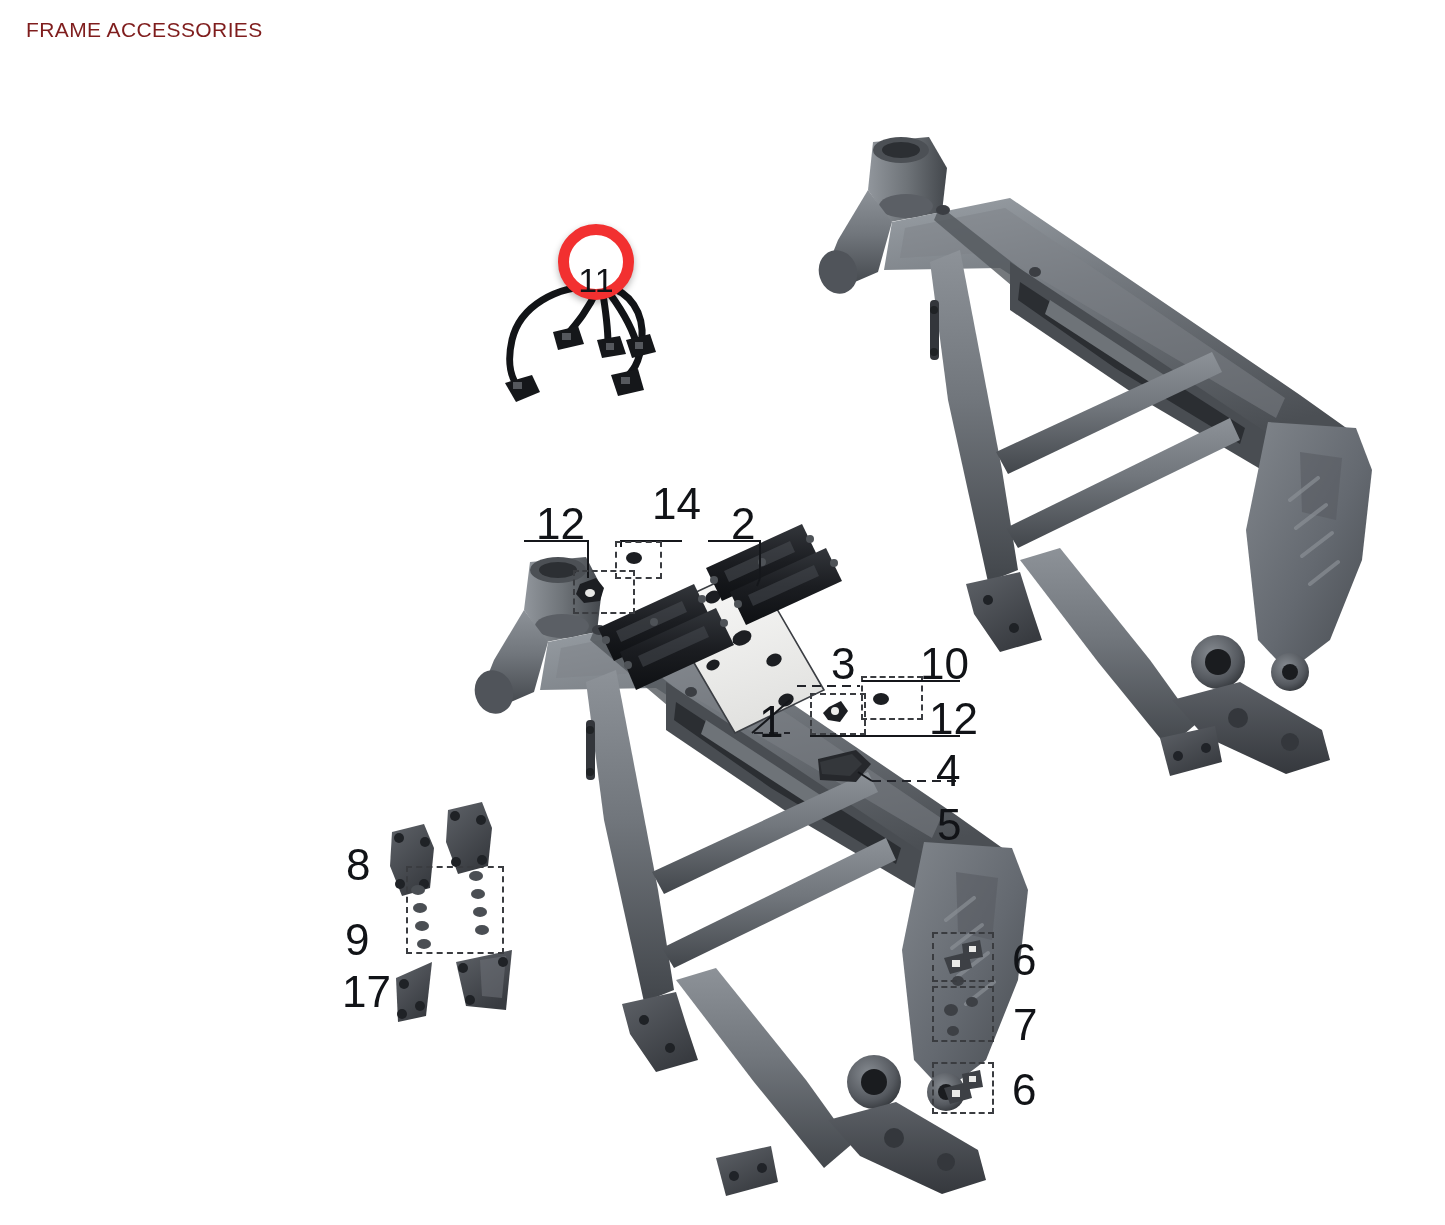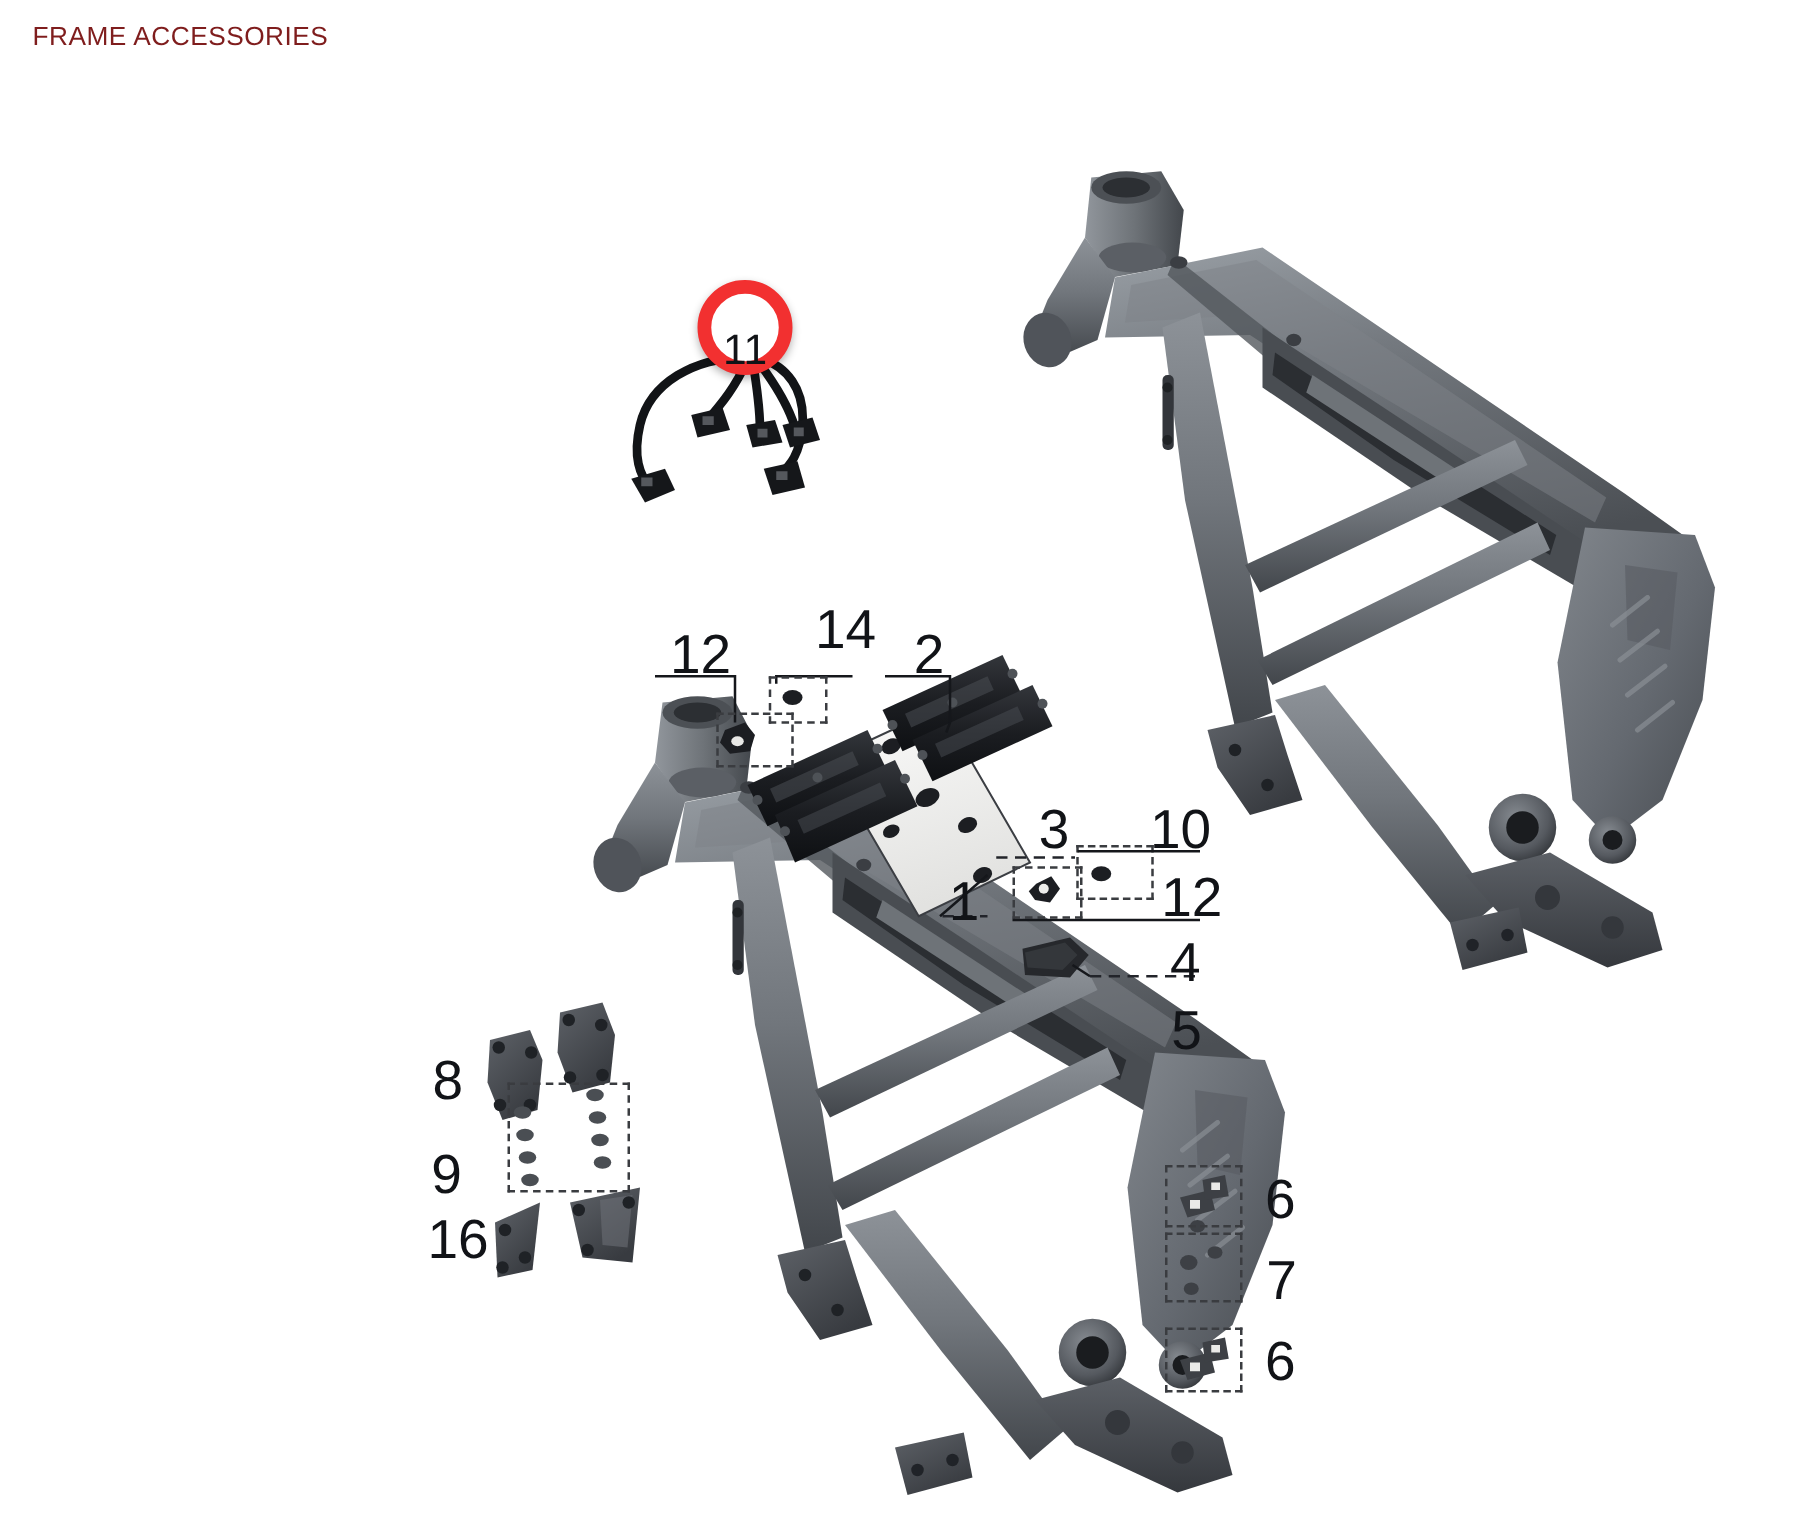--- a/index.html
+++ b/index.html
@@ -427,20 +427,20 @@
 <div class="callout-num" style="left:652px; top:482px;">14</div>
 <div class="callout-num" style="left:731px; top:502px;">2</div>
 <div class="callout-num" style="left:831px; top:642px;">3</div>
 <div class="callout-num" style="left:920px; top:642px;">10</div>
 <div class="callout-num" style="left:759px; top:700px;">1</div>
 <div class="callout-num" style="left:929px; top:697px;">12</div>
 <div class="callout-num" style="left:936px; top:749px;">4</div>
 <div class="callout-num" style="left:937px; top:803px;">5</div>
 <div class="callout-num" style="left:346px; top:843px;">8</div>
 <div class="callout-num" style="left:345px; top:918px;">9</div>
-<div class="callout-num" style="left:342px; top:970px;">16</div>
+<div class="callout-num" style="left:342px; top:970px;">17</div>
 <div class="callout-num" style="left:1012px; top:938px;">6</div>
 <div class="callout-num" style="left:1013px; top:1003px;">7</div>
 <div class="callout-num" style="left:1012px; top:1068px;">6</div>
 
 <div id="highlight-ring">
   <div id="highlight-ring-label">11</div>
 </div>
 
 </body></html>

